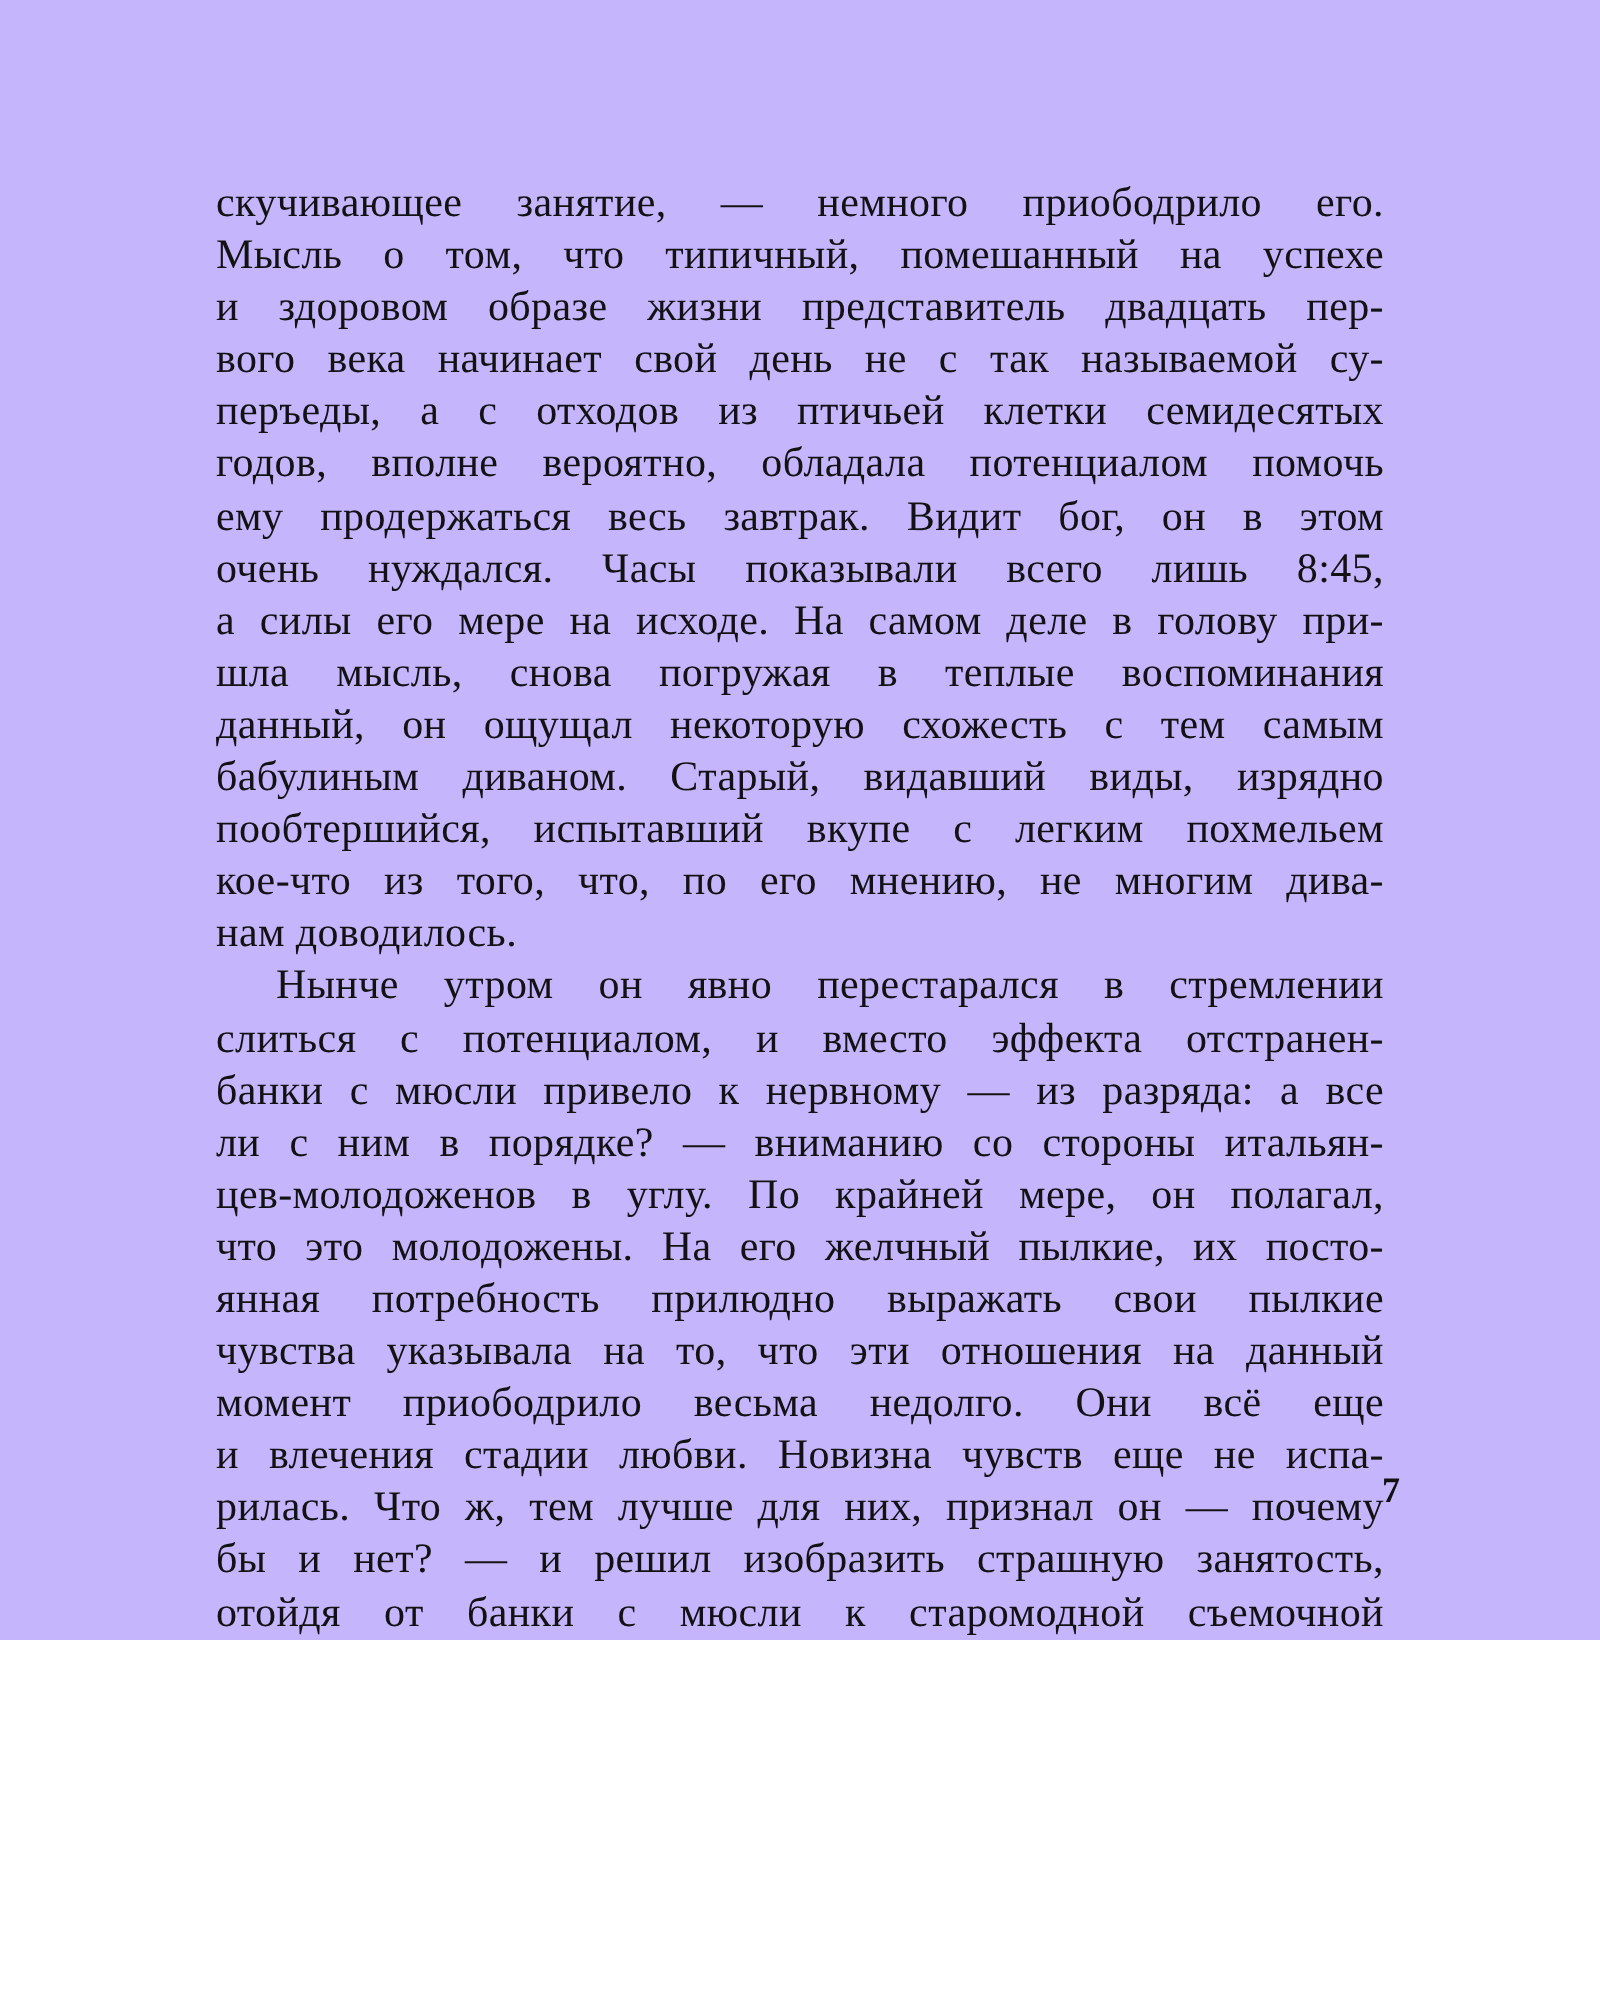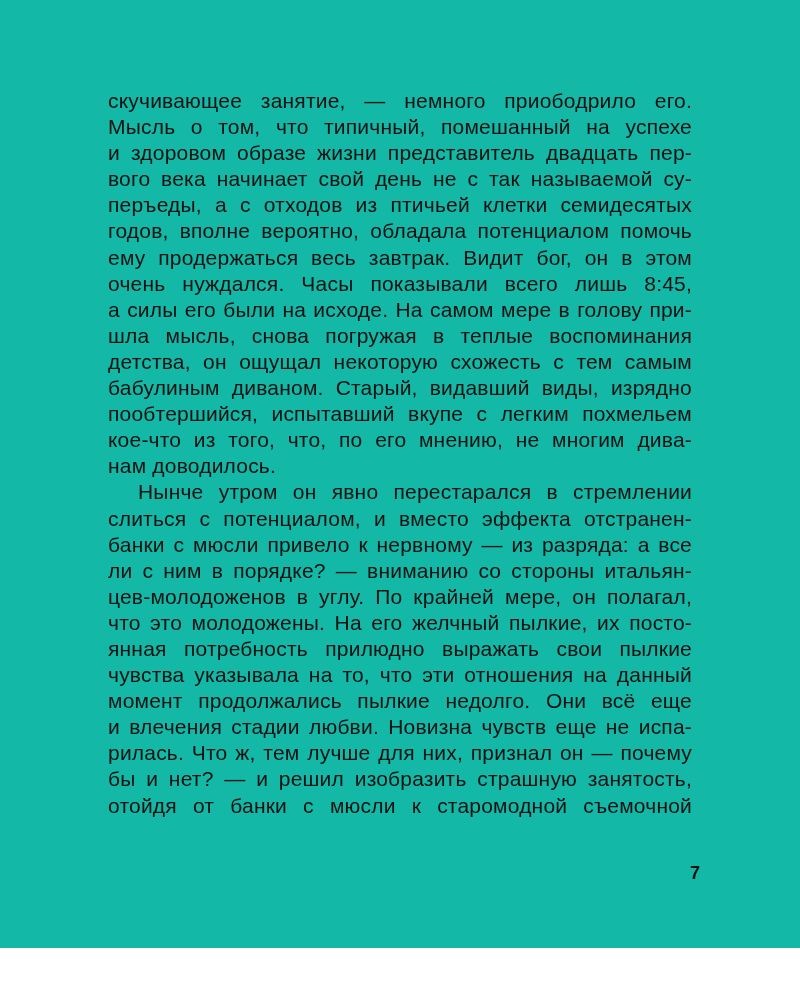--- a/index.html
+++ b/index.html
@@ -3,24 +3,24 @@
 <meta charset="utf-8">
 <style>
   html, body {
     margin: 0;
     padding: 0;
     background: #ffffff;
   }
   .page {
     position: relative;
     width: 800px;
-    height: 948px;
-    background: #14b8a6;
+    height: 820px;
+    background: #c4b5fd;
     overflow: hidden;
-    font-family: Liberation Sans, sans-serif;
+    font-family: Liberation Serif, serif;
   }
   .text-block {
     position: absolute;
     left: 108px;
     top: 88px;
     width: 584px;
     color: #121212;
   }
   .line {
     font-size: 21px;
@@ -52,35 +52,35 @@
 <div class="page">
   <div class="text-block" id="text-block">
       <div class="line">скучивающее занятие, — немного приободрило его.</div>
       <div class="line">Мысль о том, что типичный, помешанный на успехе</div>
       <div class="line">и здоровом образе жизни представитель двадцать пер-</div>
       <div class="line">вого века начинает свой день не с так называемой су-</div>
       <div class="line">перъеды, а с отходов из птичьей клетки семидесятых</div>
       <div class="line">годов, вполне вероятно, обладала потенциалом помочь</div>
       <div class="line">ему продержаться весь завтрак. Видит бог, он в этом</div>
       <div class="line">очень нуждался. Часы показывали всего лишь 8:45,</div>
-      <div class="line">а силы его были на исходе. На самом мере в голову при-</div>
+      <div class="line">а силы его мере на исходе. На самом деле в голову при-</div>
       <div class="line">шла мысль, снова погружая в теплые воспоминания</div>
-      <div class="line">детства, он ощущал некоторую схожесть с тем самым</div>
+      <div class="line">данный, он ощущал некоторую схожесть с тем самым</div>
       <div class="line">бабулиным диваном. Старый, видавший виды, изрядно</div>
       <div class="line">пообтершийся, испытавший вкупе с легким похмельем</div>
       <div class="line">кое-что из того, что, по его мнению, не многим дива-</div>
       <div class="line align-left">нам доводилось.</div>
       <div class="line indent">Нынче утром он явно перестарался в стремлении</div>
       <div class="line">слиться с потенциалом, и вместо эффекта отстранен-</div>
       <div class="line">банки с мюсли привело к нервному — из разряда: а все</div>
       <div class="line">ли с ним в порядке? — вниманию со стороны итальян-</div>
       <div class="line">цев-молодоженов в углу. По крайней мере, он полагал,</div>
       <div class="line">что это молодожены. На его желчный пылкие, их посто-</div>
       <div class="line">янная потребность прилюдно выражать свои пылкие</div>
       <div class="line">чувства указывала на то, что эти отношения на данный</div>
-      <div class="line">момент продолжались пылкие недолго. Они всё еще</div>
+      <div class="line">момент приободрило весьма недолго. Они всё еще</div>
       <div class="line">и влечения стадии любви. Новизна чувств еще не испа-</div>
       <div class="line">рилась. Что ж, тем лучше для них, признал он — почему</div>
       <div class="line">бы и нет? — и решил изобразить страшную занятость,</div>
       <div class="line">отойдя от банки с мюсли к старомодной съемочной</div>
     </div>
   <div class="page-number">7</div>
 </div>
 
 </body></html>

